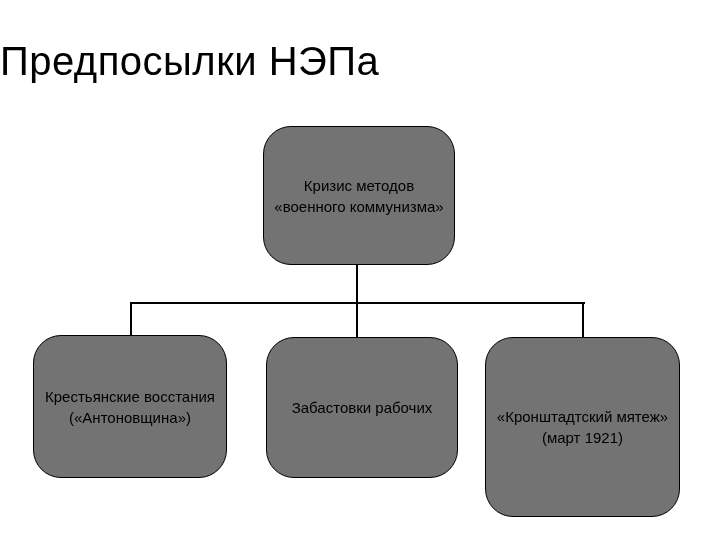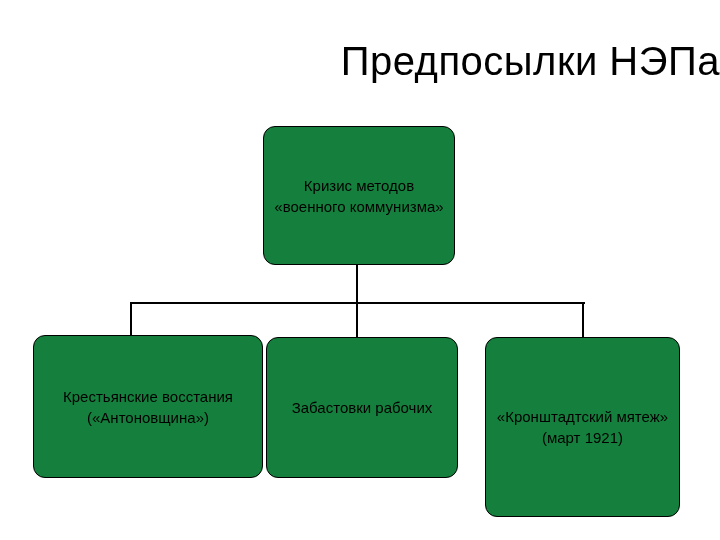--- a/index.html
+++ b/index.html
@@ -13,44 +13,44 @@
     height: 540px;
     background: #ffffff;
     font-family: "Liberation Sans", sans-serif;
     overflow: hidden;
   }
   .slide-title {
     position: absolute;
     top: 38px;
     left: 0;
     width: 720px;
-    text-align: right;
+    text-align: left;
     font-size: 40px;
     line-height: 46px;
     color: #000000;
     letter-spacing: 0.5px;
   }
   .node {
     position: absolute;
     box-sizing: border-box;
-    background: #15803d;
+    background: #737373;
     border: 1px solid #000000;
-    border-radius: 12px;
+    border-radius: 28px;
     display: flex;
     align-items: center;
     justify-content: center;
     text-align: center;
     font-size: 15px;
     line-height: 21px;
     color: #000000;
     white-space: pre-line;
     padding: 4px 6px;
   }
   .node-root   { left: 263px; top: 126px; width: 192px; height: 139px; }
-  .node-left   { left: 33px;  top: 335px; width: 230px; height: 143px; }
+  .node-left   { left: 33px;  top: 335px; width: 194px; height: 143px; }
   .node-mid    { left: 266px; top: 337px; width: 192px; height: 141px; }
   .node-right  { left: 485px; top: 337px; width: 195px; height: 180px; }
   .line {
     position: absolute;
     background: #000000;
   }
   .line-stub   { left: 356px; top: 265px; width: 2px;   height: 38px; }
   .line-horiz  { left: 130px; top: 302px; width: 455px; height: 2px;  }
   .line-vleft  { left: 130px; top: 303px; width: 2px;   height: 33px; }
   .line-vmid   { left: 356px; top: 303px; width: 2px;   height: 35px; }

